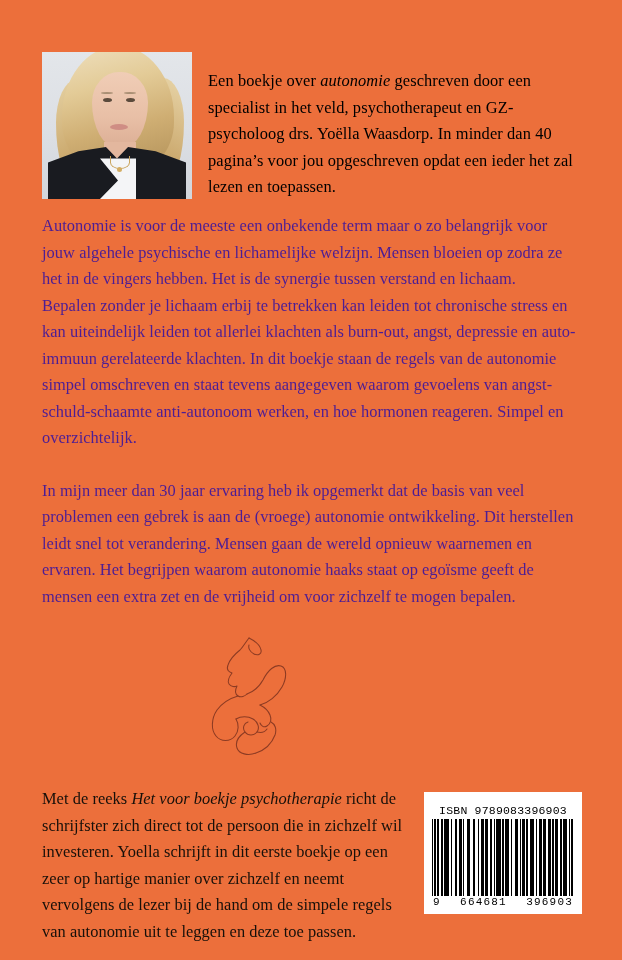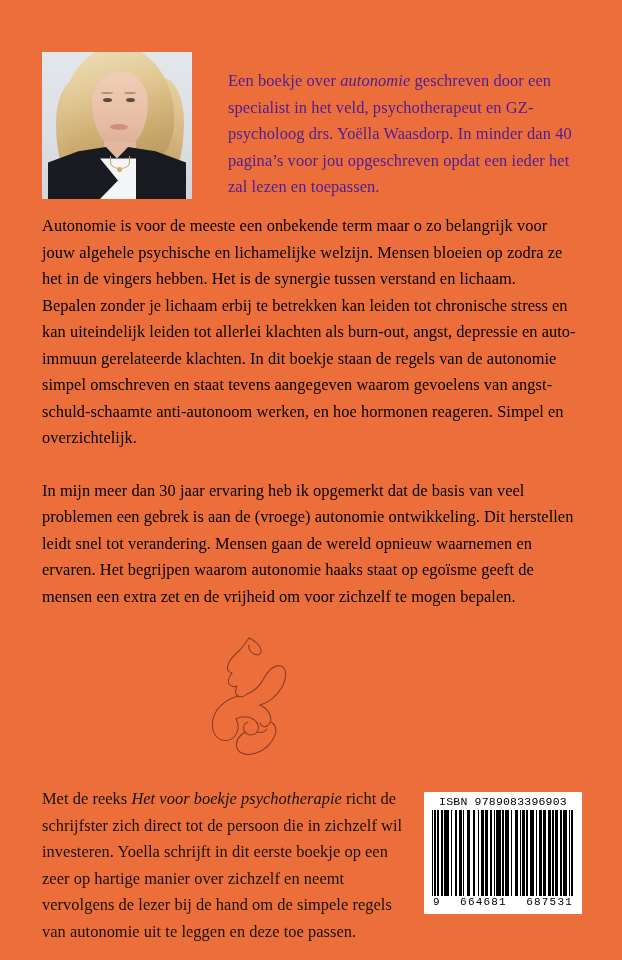--- a/index.html
+++ b/index.html
@@ -154,38 +154,38 @@
     position: absolute;
     left: 75px;
     top: 115px;
     width: 5px;
     height: 5px;
     border-radius: 50%;
     background: #d3ad63;
   }
 
   .intro-text {
-    margin-left: 36px;
+    margin-left: 16px;
     font-size: 16.4px;
     line-height: 26.5px;
     letter-spacing: 0.1px;
-    color: #4c1d95;
+    color: #000000;
   }
   .intro-text em { font-style: italic; }
 
   
   .body-copy {
     position: absolute;
     left: 42px;
     top: 213px;
     width: 540px;
     font-size: 16.4px;
     line-height: 26.5px;
     letter-spacing: 0.05px;
-    color: #000000;
+    color: #4c1d95;
   }
   .body-copy p { margin: 0; }
   .body-copy p.gap-before { margin-top: 26px; }
 
   
   .line-art {
     position: absolute;
     left: 205px;
     top: 632px;
     width: 95px;
@@ -211,21 +211,21 @@
     color: #17100a;
   }
   .blurb em { font-style: italic; }
 
   .barcode-box {
     margin-top: 22px;
     width: 158px;
     height: 122px;
     background: #ffffff;
     box-sizing: border-box;
-    padding: 3px 8px 5px 8px;
+    padding: 12px 8px 5px 8px;
     display: flex;
     flex-direction: column;
   }
   .isbn-line {
     font-family: "Liberation Mono", "DejaVu Sans Mono", monospace;
     font-size: 11.5px;
     letter-spacing: 0.2px;
     color: #000;
     white-space: nowrap;
     text-align: center;
@@ -432,18 +432,18 @@
           <span style="width: 1.24561px; background: rgb(0, 0, 0);"></span>
           <span style="width: 1.24561px; background: rgb(255, 255, 255);"></span>
           <span style="width: 1.24561px; background: rgb(255, 255, 255);"></span>
           <span style="width: 1.24561px; background: rgb(0, 0, 0);"></span>
           <span style="width: 1.24561px; background: rgb(255, 255, 255);"></span>
           <span style="width: 1.24561px; background: rgb(0, 0, 0);"></span>
         </div>
       <div class="digits">
         <span>9</span>
         <span>664681</span>
-        <span>687531</span>
+        <span>396903</span>
       </div>
     </div>
   </div>
 
 </div>
 
 </body></html>

